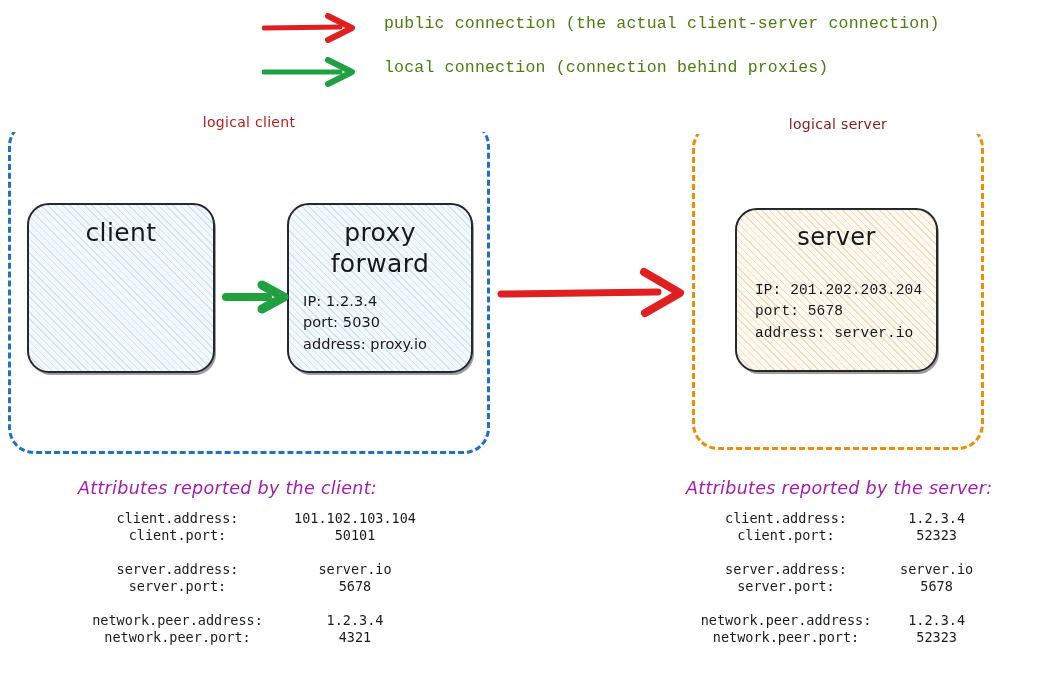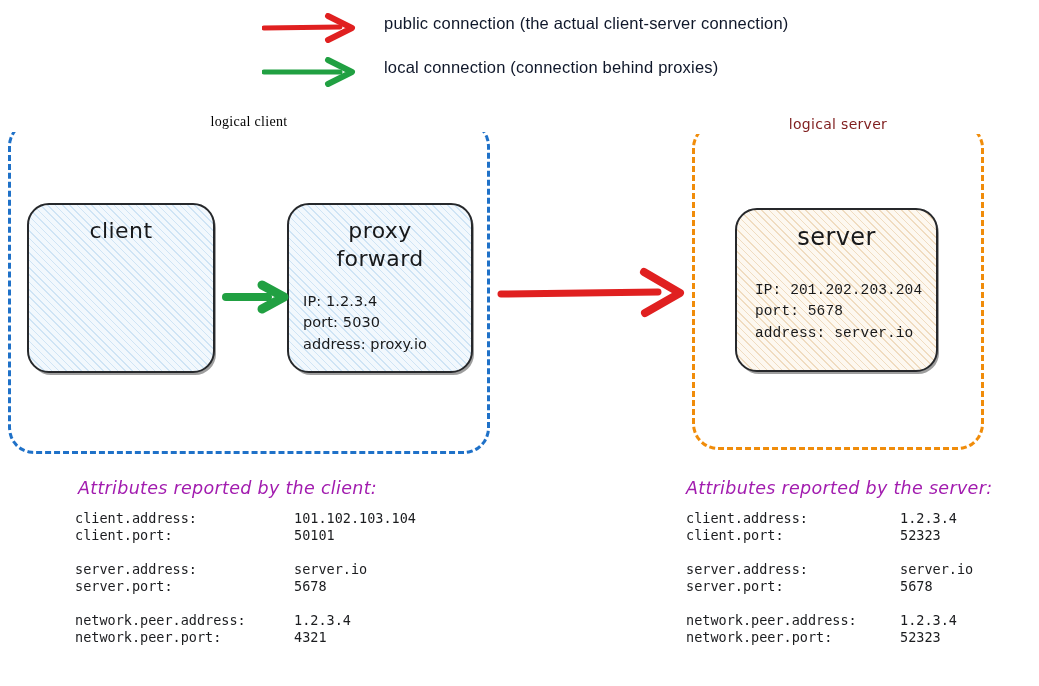--- a/index.html
+++ b/index.html
@@ -20,24 +20,24 @@
   #legend { position: absolute; left: 0; top: 0; width: 1039px; height: 100px; }
   .legend-row { position: absolute; left: 262px; height: 30px; }
   .legend-row.r1 { top: 13px; }
   .legend-row.r2 { top: 57px; }
   .legend-arrow { position: absolute; left: 0; top: 0; width: 100px; height: 30px; }
   .legend-label {
     position: absolute;
     left: 122px;
     top: 1px;
     white-space: nowrap;
-    font-family: Liberation Sans, sans-serif;
+    font-family: Liberation Mono, monospace;
     font-size: 16.5px;
     letter-spacing: 0.2px;
-    color: #0f172a;
+    color: #4d7c0f;
   }
 
   
   .logical-box {
     position: absolute;
     box-sizing: border-box;
     border-style: dashed;
     border-width: 3px;
     border-radius: 26px;
     background: transparent;
@@ -49,21 +49,21 @@
     position: absolute;
     top: -11px;
     width: 100%;
     text-align: center;
     font-family: "DejaVu Sans", sans-serif;
     font-size: 14px;
     letter-spacing: 0.3px;
     background: #ffffff;
     padding: 2px 0;
   }
-  #logical-client-box .logical-label { color: #000000; font-family: Liberation Serif, serif; }
+  #logical-client-box .logical-label { color: #b91c1c; }
   #logical-server-box .logical-label { color: #7f1d1d; }
 
   
   .node {
     position: absolute;
     box-sizing: border-box;
     border: 2px solid #26282b;
     border-radius: 22px;
     box-shadow: 2px 3px 0 -1px rgba(40,40,40,0.45);
     overflow: hidden;
@@ -83,21 +83,21 @@
         #cfe4f5 0px, #cfe4f5 1.1px, rgba(255,255,255,0) 1.1px, rgba(255,255,255,0) 5.2px);
   }
   .node.orange {
     background-color: #fdf8f0;
     background-image: repeating-linear-gradient(45deg,
         #f0dcc0 0px, #f0dcc0 1.1px, rgba(255,255,255,0) 1.1px, rgba(255,255,255,0) 5.2px);
   }
   .node-title {
     text-align: center;
     font-family: "DejaVu Sans", sans-serif;
-    font-size: 22px;
+    font-size: 25px;
     line-height: 1.25;
     letter-spacing: 0.4px;
     color: #18191b;
     margin: 0 0 auto 0;
   }
   .node-lines {
     font-family: "DejaVu Sans", sans-serif;
     font-size: 14.5px;
     line-height: 1.47;
     color: #18191b;
@@ -136,20 +136,21 @@
   .attrs-table {
     border-collapse: collapse;
     font-family: "DejaVu Sans Mono", monospace;
     font-size: 13.5px;
     color: #1b1c1f;
   }
   .attrs-table td {
     padding: 0 0 1px 0;
     vertical-align: top;
     white-space: pre;
+    text-align: center;
   }
   .attrs-table td.k { padding-right: 14px; }
   #attrs-client .attrs-table td.k { min-width: 205px; }
   #attrs-server .attrs-table td.k { min-width: 200px; }
   .attrs-table tr.spacer td { height: 16px; line-height: 16px; font-size: 0; }
   #attrs-client .attrs-table { margin-left: -3px; }
 </style>
 </head>
 <body>
 

